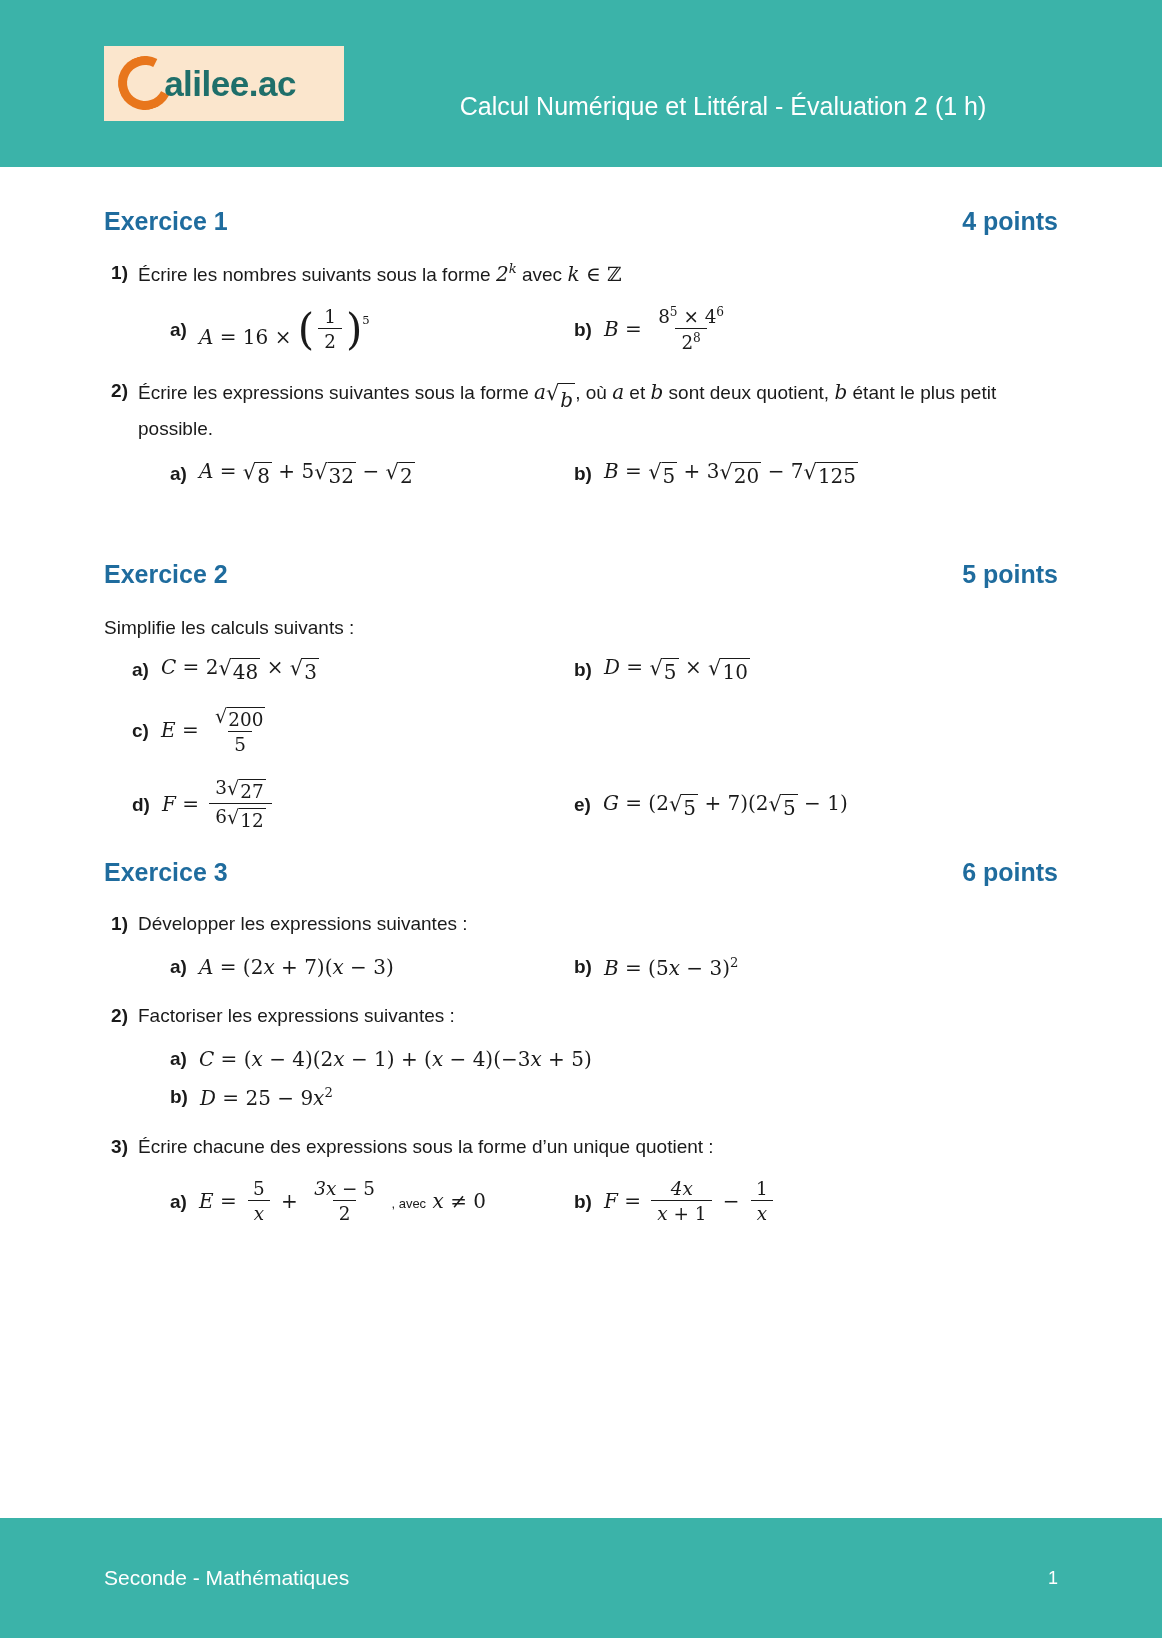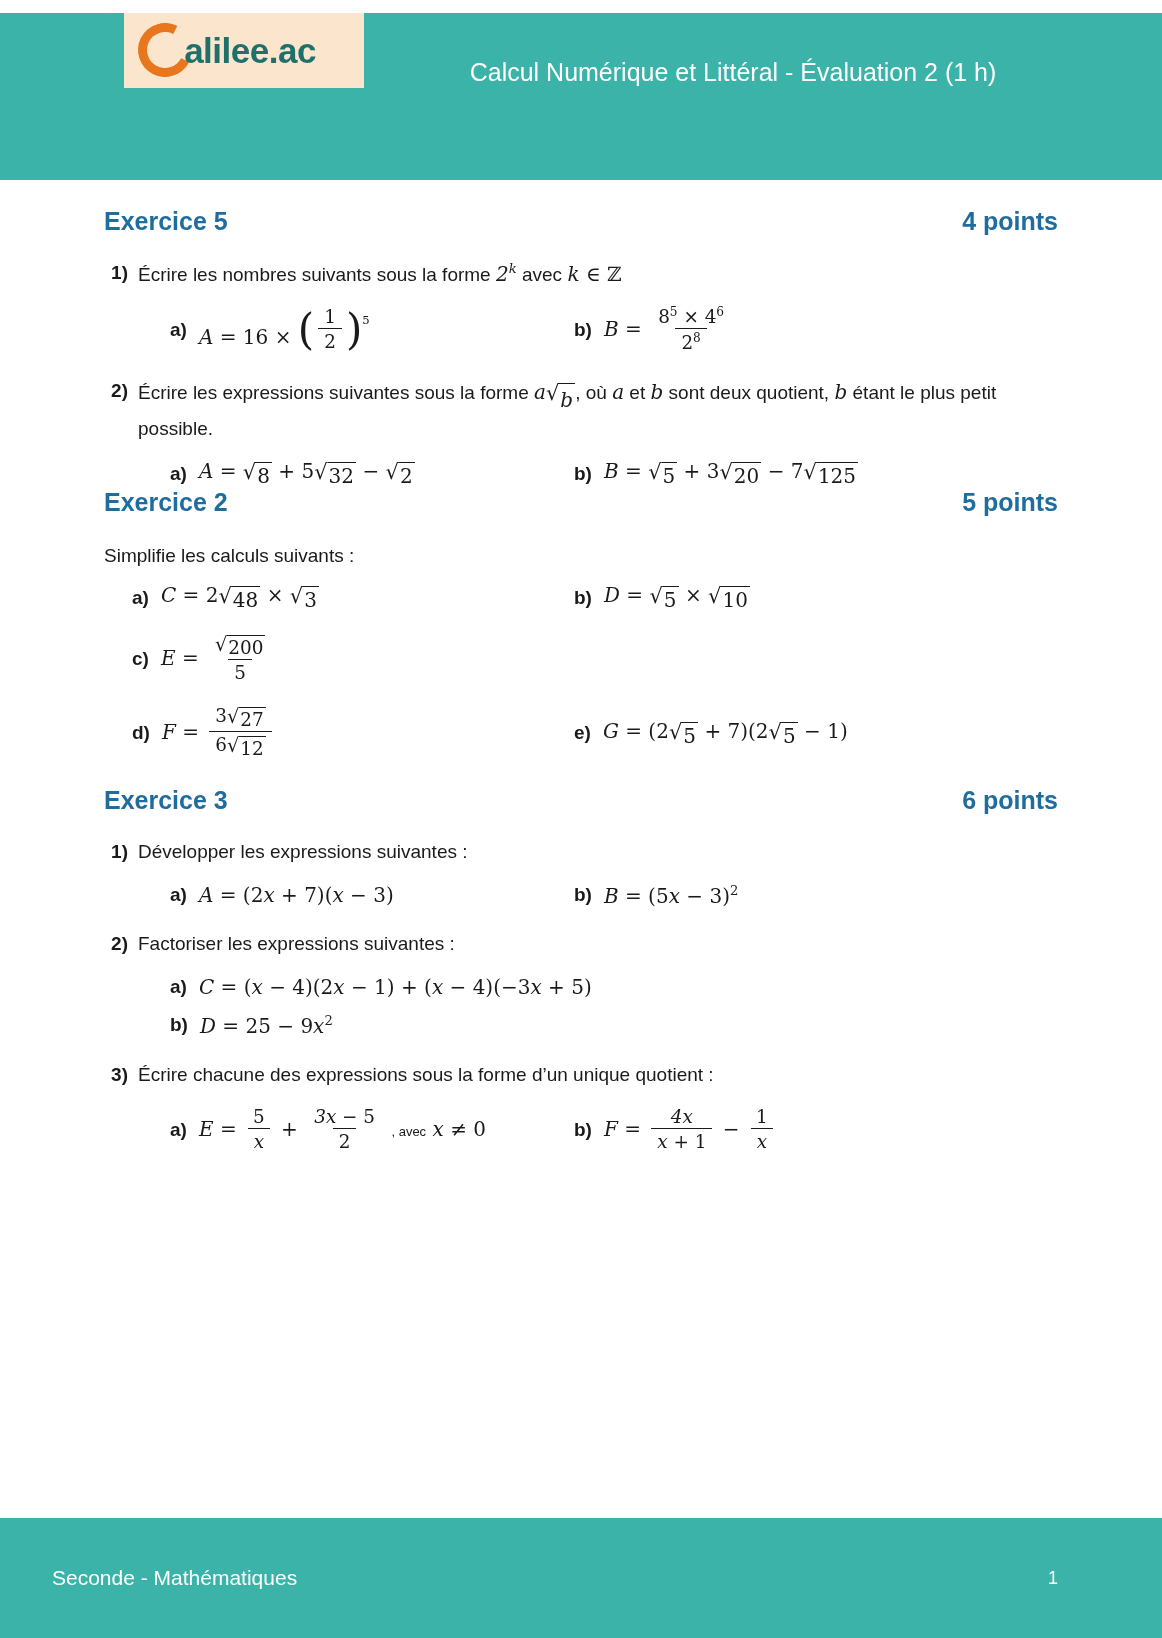--- a/index.html
+++ b/index.html
@@ -10,27 +10,26 @@
     background: #ffffff;
     font-family: "Liberation Sans", sans-serif;
     color: #1a1a1a;
     position: relative;
     overflow: hidden;
   }
 
   
   .header {
     position: absolute;
-    top: 13px; left: 0;
+    top: 0; left: 0;
     width: 1162px;
     height: 167px;
     background: #3bb3a9;
     display: flex;
-    align-items: flex-start;
-    padding-left: 20px;
+    align-items: center;
   }
   .logo-box {
     margin-left: 104px;
     width: 240px;
     height: 75px;
     background: #fbe6cd;
     display: flex;
     align-items: center;
     justify-content: center;
     position: relative;
@@ -68,21 +67,21 @@
   .footer {
     position: absolute;
     bottom: 0; left: 0;
     width: 1162px;
     height: 120px;
     background: #3bb3a9;
     display: flex;
     align-items: center;
   }
   .footer-left {
-    margin-left: 52px;
+    margin-left: 104px;
     color: #ffffff;
     font-size: 21px;
     font-weight: 500;
   }
   .footer-right {
     margin-left: auto;
     margin-right: 104px;
     color: #ffffff;
     font-size: 18px;
   }
@@ -98,21 +97,21 @@
 
   .ex-head {
     display: flex;
     justify-content: space-between;
     align-items: baseline;
     color: #1f6c9e;
     font-weight: bold;
     font-size: 25px;
   }
   .ex1-head { margin-top: 40px; }
-  .ex2-head { }
+  .ex2-head { margin-top: 72px; }
   .ex3-head { margin-top: 26px; }
 
   .intro {
     font-size: 19px;
     margin-top: 28px;
   }
   .q {
     display: flex;
     margin-top: 23px;
     font-size: 19px;
@@ -195,21 +194,21 @@
   <div class="logo-box">
     <div class="logo-c"></div>
     <div class="logo-text">alilee.ac</div>
   </div>
   <div class="header-title">Calcul Numérique et Littéral - Évaluation 2 (1 h)</div>
 </div>
 
 <div class="content">
 
   <div class="ex-head ex1-head">
-    <span>Exercice 5</span>
+    <span>Exercice 1</span>
     <span>4 points</span>
   </div>
 
   <div class="q">
     <div class="q-num">1)</div>
     <div class="q-body">
       <span>Écrire les nombres suivants sous la forme</span>
       <span class="math">2<sup class="exp">k</sup></span>
       <span>avec</span>
       <span class="math"><span>k</span> <span class="rm">∈ ℤ</span></span>

